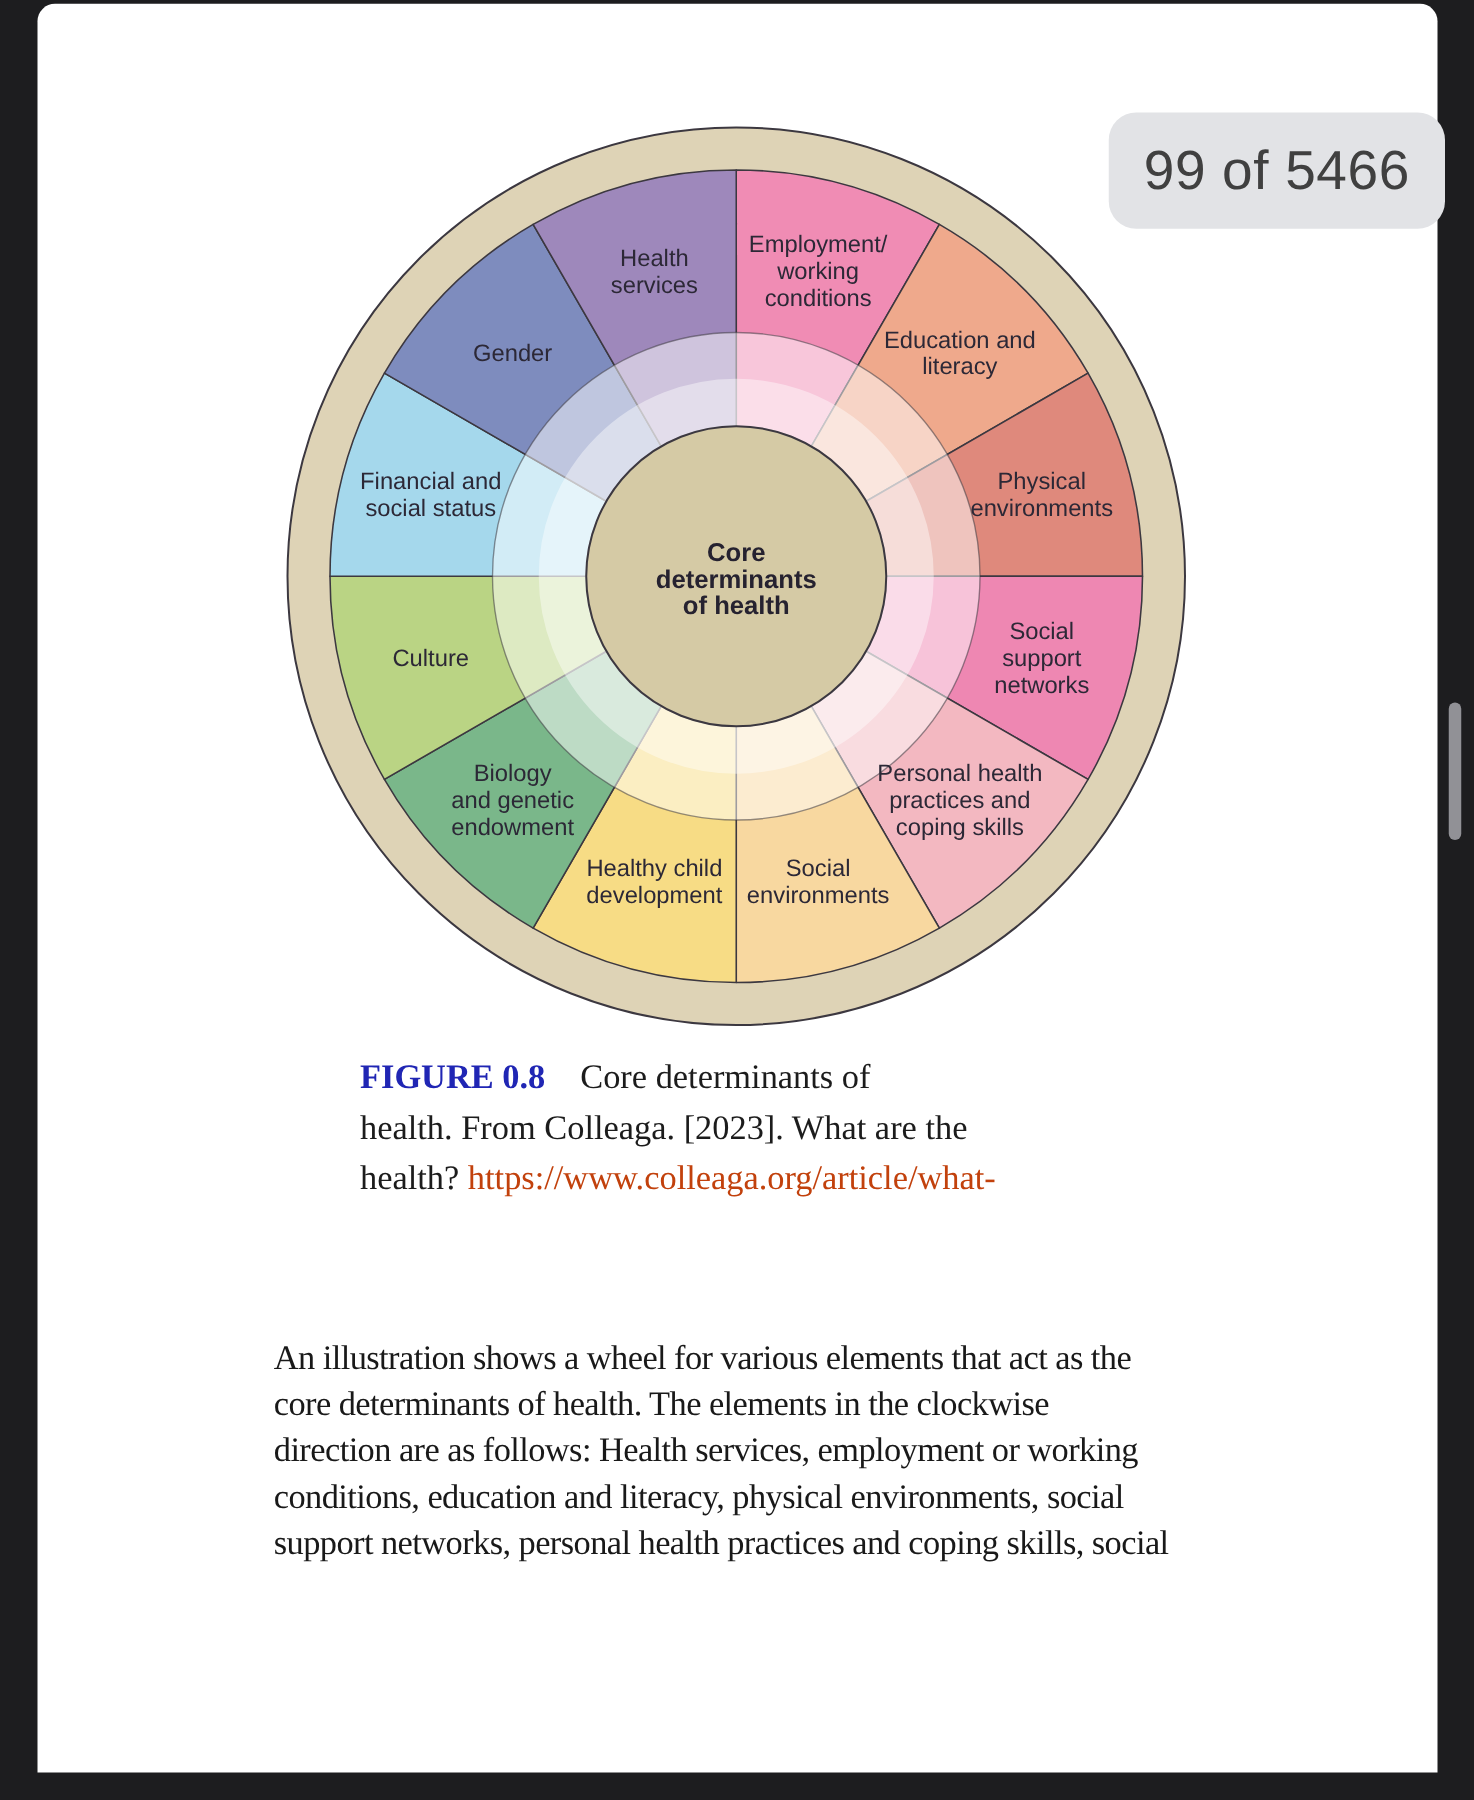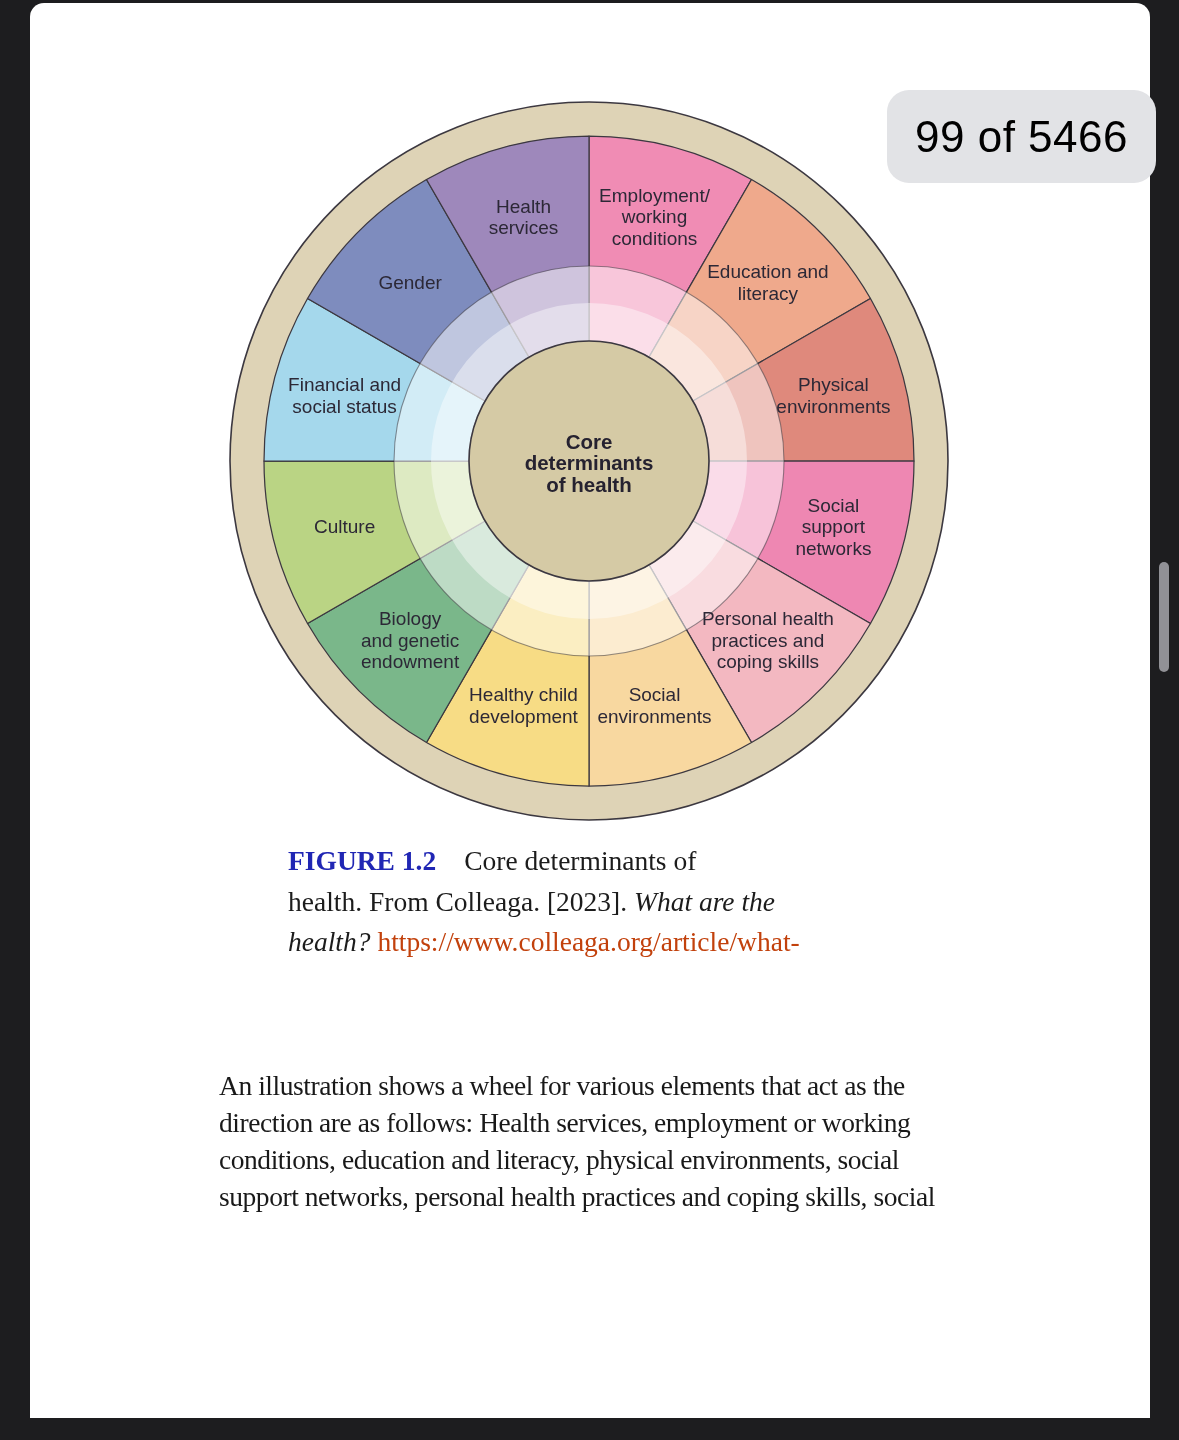--- a/index.html
+++ b/index.html
@@ -12,35 +12,35 @@
   #page{
     position:absolute;left:30px;top:3px;width:1120px;height:1415px;
     background:#ffffff;border-radius:14px 14px 0 0;
   }
   
   .badge{
     position:absolute;top:87px;right:-6px;height:93px;
     background:#e2e3e6;border-radius:22px;
     display:flex;align-items:center;justify-content:center;
     padding:0 28px;
-    font-size:44px;color:#000000;letter-spacing:.5px;
+    font-size:44px;color:#404040;letter-spacing:.5px;
   }
   
   figure{margin:0;}
   #wheel-wrap{position:absolute;left:189px;top:88px;width:740px;height:740px;}
   #wheel-svg{width:740px;height:740px;display:block;}
   
   .caption{
     position:absolute;left:258px;top:838px;width:660px;
     font-family:"Liberation Serif",serif;font-size:27.5px;line-height:40.5px;
     color:#1c1c1c;
   }
   .cap-line{white-space:nowrap;}
   .fig-label{font-weight:bold;color:#2026b4;margin-right:28px;}
-  .ital{font-style:italic;}
+  .ital{}
   .cap-link{color:#c2410c;text-decoration:none;cursor:pointer;}
   
   .description{
     position:absolute;left:145px;top:1064px;width:900px;
     font-family:"Liberation Serif",serif;font-size:27.5px;line-height:37px;
     letter-spacing:-0.45px;color:#191919;margin-left:44px;
   }
   .desc-line{white-space:nowrap;}
   
   .scroll-thumb{
@@ -90,32 +90,33 @@
             <text text-anchor="middle" fill="#2c2836" font-size="19" font-family="&quot;Liberation Sans&quot;, sans-serif"><tspan x="125.6" y="300.4">Financial and</tspan><tspan x="125.6" y="321.9">social status</tspan></text>
             <text text-anchor="middle" fill="#2c2836" font-size="19" font-family="&quot;Liberation Sans&quot;, sans-serif"><tspan x="191.1" y="197.7">Gender</tspan></text>
             <text text-anchor="middle" fill="#2c2836" font-size="19" font-family="&quot;Liberation Sans&quot;, sans-serif"><tspan x="304.5" y="121.5">Health</tspan><tspan x="304.5" y="143.0">services</tspan></text>
             <text text-anchor="middle" fill="#262230" font-size="20.5" font-weight="bold" font-family="&quot;Liberation Sans&quot;, sans-serif"><tspan x="370" y="357.5">Core</tspan><tspan x="370" y="379.0">determinants</tspan><tspan x="370" y="400.5">of health</tspan></text>
           </svg>
       </div>
     </figure>
 
     <div class="caption">
       <div class="cap-line">
-        <span class="fig-label">FIGURE 1.2</span><span>Core determinants of</span>
+        <span class="fig-label">FIGURE 0.8</span><span>Core determinants of</span>
       </div>
       <div class="cap-line">
         <span>health. From Colleaga. [2023]. </span><span class="ital">What are the</span>
       </div>
       <div class="cap-line">
         <span class="ital">health? </span><a class="cap-link">https://www.colleaga.org/article/what-</a>
       </div>
     </div>
 
     <div class="description">
       <div class="desc-line">An illustration shows a wheel for various elements that act as the</div>
+      <div class="desc-line">core determinants of health. The elements in the clockwise</div>
       <div class="desc-line">direction are as follows: Health services, employment or working</div>
       <div class="desc-line">conditions, education and literacy, physical environments, social</div>
       <div class="desc-line">support networks, personal health practices and coping skills, social</div>
     </div>
 
   </div>
 
   <div class="scroll-thumb"></div>
 </div>
 

